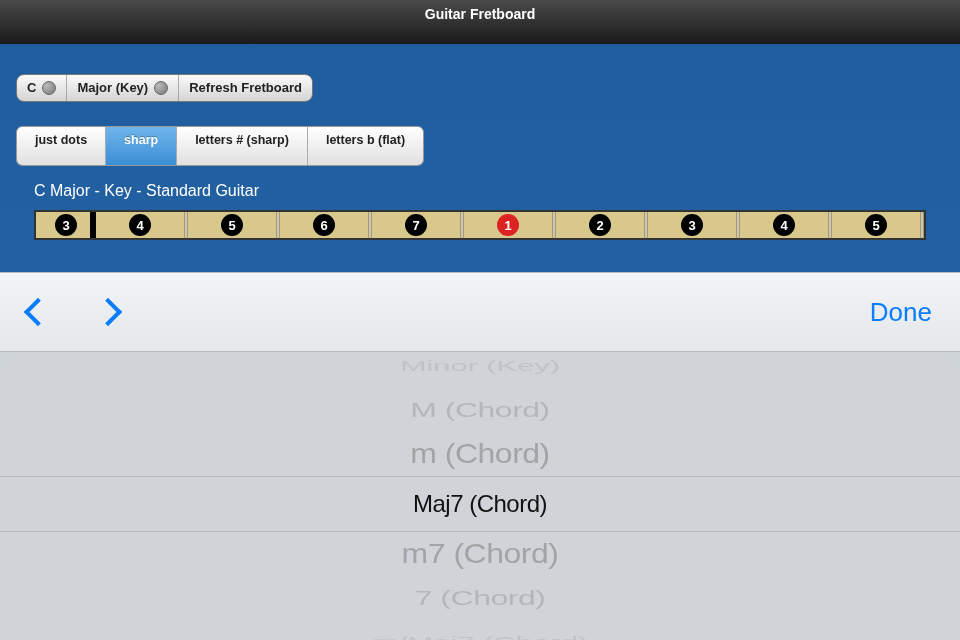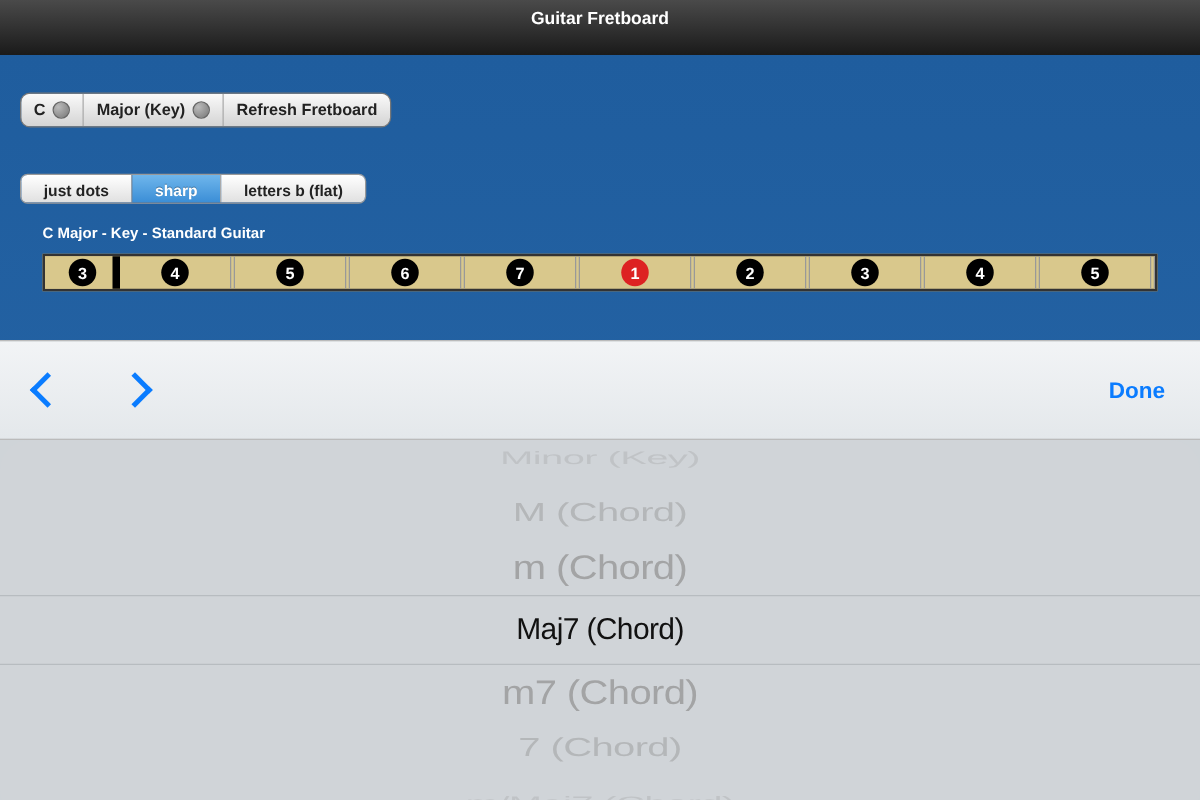--- a/index.html
+++ b/index.html
@@ -42,30 +42,30 @@
       align-items: center;
       gap: 6px;
       cursor: pointer;
     }
     .seg .btn:last-child { border-right: 0; justify-content: flex-end; }
     .seg .btn .dot {
       width: 14px; height: 14px; border-radius: 50%;
       background: radial-gradient(circle at 30% 30%, #bbb, #777);
       border: 1px solid #666;
     }
-    .seg2 { margin-top: 37px; display: inline-flex; border: 1px solid #999; border-radius: 6px; overflow: hidden; height: 24px; }
+    .seg2 { margin-top: 24px; display: inline-flex; border: 1px solid #999; border-radius: 6px; overflow: hidden; height: 40px; }
     .seg2 .tab {
       padding: 0 18px; line-height: 26px; font-size: 12.5px; font-weight: bold;
       background: linear-gradient(#ffffff,#e0e0e0);
       color: #222; border-right: 1px solid #aaa;
       cursor: pointer;
     }
     .seg2 .tab:last-child { border-right: 0; }
     .seg2 .tab.sel { background: linear-gradient(#6fb6ec, #3b8ed6); color: #fff; text-shadow: 0 -1px 0 rgba(0,0,0,.3); }
-    .heading { color: #fff; font-size: 12px; font-weight: bold; margin: 16px 0 10px 18px; }
+    .heading { color: #fff; font-size: 16px; font-weight: normal; margin: 16px 0 10px 18px; }
     .fretboard {
       margin: 0 18px;
       height: 30px;
       background: #d9c88c;
       border: 2px solid #333;
       position: relative;
       display: flex;
     }
     .fretslot { flex: 1; border-right: 4px double #999; position: relative; }
     .fretslot:first-child { flex: 0 0 60px; border-right: 6px solid #000; background: #d9c88c; }
@@ -97,21 +97,21 @@
     }
     .arrows { display: flex; gap: 50px; }
     .arrow {
       width: 20px; height: 20px;
       border-left: 4px solid #0a7cff;
       border-bottom: 4px solid #0a7cff;
       cursor: pointer;
     }
     .arrow.back { transform: rotate(45deg); }
     .arrow.fwd  { transform: rotate(-135deg); }
-    .done { color: #0a7cff; font-size: 18px; font-weight: 700; cursor: pointer; }
+    .done { color: #0a7cff; font-size: 26px; font-weight: 400; cursor: pointer; }
     .wheel {
       flex: 1;
       position: relative;
       overflow: hidden;
       display: flex;
       flex-direction: column;
       justify-content: center;
       align-items: center;
       background: #d0d4d8;
       border-radius: 24px;
@@ -159,20 +159,21 @@
         <span class="dot"></span>
       </div>
       <div class="btn">
         <span>Refresh Fretboard</span>
       </div>
     </div>
     <br>
     <div class="seg2" id="dispseg">
         <div class="tab">just dots</div>
         <div class="tab sel">sharp</div>
+        <div class="tab">letters # (sharp)</div>
         <div class="tab">letters b (flat)</div>
       </div>
     <div class="heading">C Major - Key - Standard Guitar</div>
     <div class="fretboard" id="fretboard">
         <div class="fretslot">
           <div class="marker first">3</div>
         </div>
         <div class="fretslot">
           <div class="marker">4</div>
         </div>

